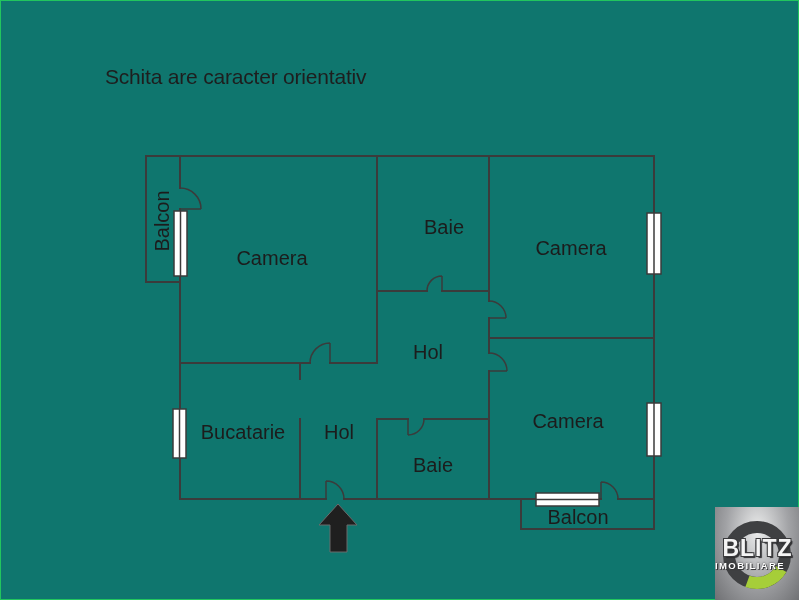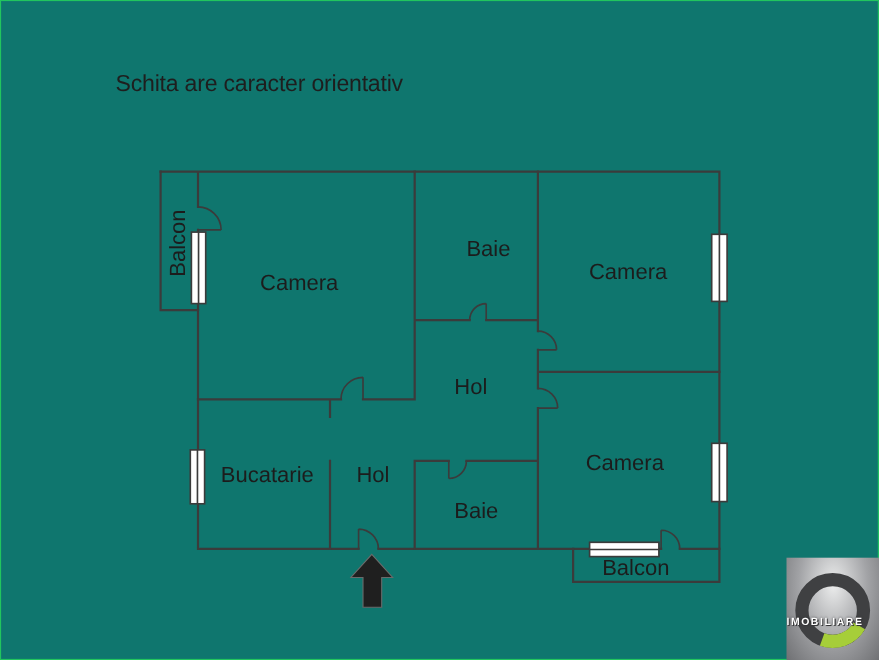--- a/index.html
+++ b/index.html
@@ -112,16 +112,17 @@
       <text x="567" y="420" dominant-baseline="central">Camera</text>
       <text x="577" y="516" dominant-baseline="central">Balcon</text>
     </g>
   </svg>
 
   <div class="logo">
     <svg class="logo-ring-svg" width="85" height="94" viewBox="0 0 85 94">
       <circle cx="42" cy="48" r="28" fill="none" stroke-width="12" stroke="#3f4042"></circle>
       <path d="M66.2,62 A28 28 0 0 1 32.4,74.3" fill="none" stroke-width="12" stroke="#a6ce39"></path>
     </svg>
+    <div class="logo-title">BLITZ</div>
     <div class="logo-sub">IMOBILIARE</div>
   </div>
 
 </div>
 
 </body></html>

